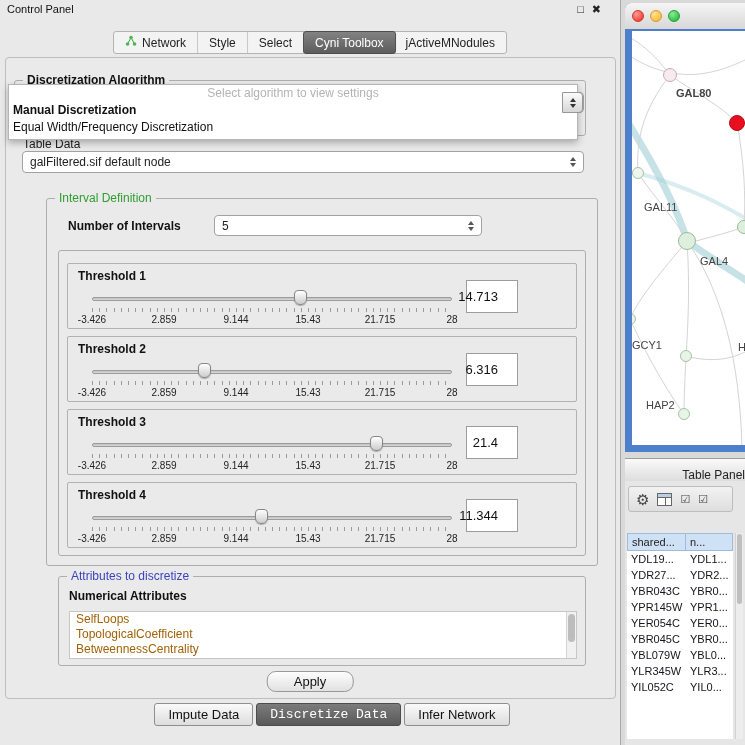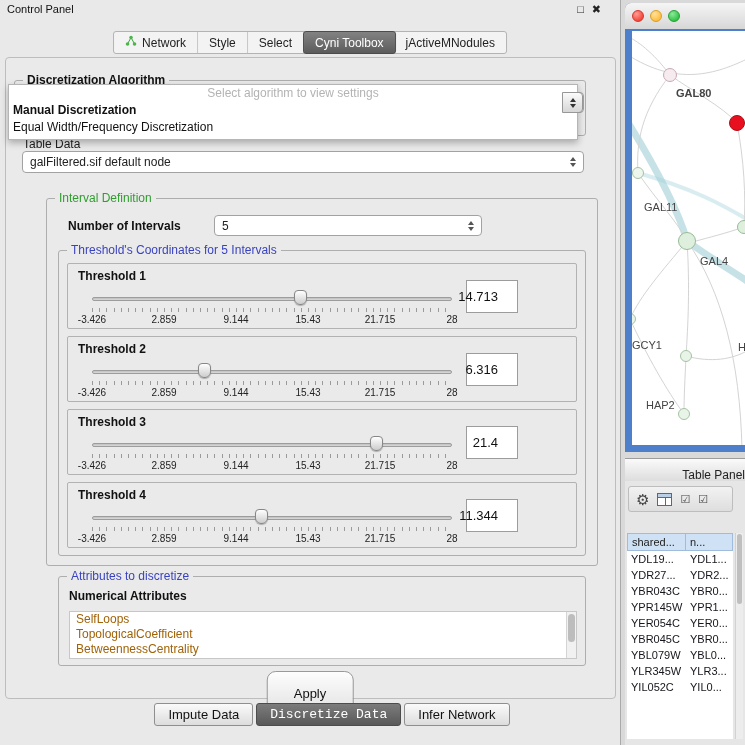--- a/index.html
+++ b/index.html
@@ -52,21 +52,21 @@
   .th-ruler { position:absolute; left:24px; top:44px; width:360px; height:4px; background:repeating-linear-gradient(to right,#9a9a9a 0,#9a9a9a 1px,transparent 1px,transparent 7.2px); }
   .th-ticklabels { position:absolute; left:24px; top:50px; width:360px; height:11px; font-size:10px; color:#222; }
   .th-ticklabels span { position:absolute; transform:translateX(-50%); white-space:nowrap; }
   .th-value { position:absolute; right:58px; top:16px; width:52px; height:33px; background:#fff; border:1px solid #9c9c9c; font-size:13px; color:#111; display:flex; align-items:center; justify-content:flex-end; padding-right:19px; }
 
   .attr-list { position:absolute; left:10px; top:34px; width:508px; height:48px; background:#fff; border:1px solid #c7c7c7; overflow:hidden; }
   .attr-item { font-size:12px; color:#a16207; padding:0 6px; height:15px; line-height:15px; white-space:nowrap; }
   .attr-vscroll { position:absolute; right:0; top:0; bottom:0; width:10px; background:#f1f1f1; border-left:1px solid #d4d4d4; }
   .attr-thumb { position:absolute; left:1px; right:1px; top:2px; height:28px; background:#bdbdbd; border-radius:4px; }
 
-  .apply-btn { position:absolute; left:50%; transform:translateX(-50%); top:671px; padding:14px 26px; font-size:13px; color:#111; background:linear-gradient(#fdfdfd,#e1e1e1); border:1px solid #999; border-radius:9px; }
+  .apply-btn { position:absolute; left:50%; transform:translateX(-50%); top:671px; padding:2px 26px; font-size:13px; color:#111; background:linear-gradient(#fdfdfd,#e1e1e1); border:1px solid #999; border-radius:9px; }
 
   .btabs { position:absolute; top:703px; left:0; width:592px; display:flex; justify-content:center; gap:3px;margin-left:36px; }
   .btab { padding:3px 13px; font-size:13px; color:#111; background:linear-gradient(#fafafa,#dddddd); border:1px solid #8f8f8f; border-radius:3px; white-space:nowrap; }
   .btab.selected { background:linear-gradient(#7c7c7c,#595959); color:#fff; border-color:#4c4c4c;font-family:Liberation Mono, monospace; }
 
   
   .netwin { position:absolute; left:625px; top:3px; width:120px; height:449px; background:#4d7fca; border-radius:6px 0 0 0; }
   .netwin-titlebar { height:26px; background:linear-gradient(#f5f5f5,#d7d7d7); border-radius:6px 0 0 0; display:flex; align-items:center; padding-left:7px; gap:6px; }
   .light { width:12px; height:12px; border-radius:50%; }
   .light.red { background:radial-gradient(circle at 35% 30%,#ff9d95,#f44336 75%); border:1px solid #cf382e; }
@@ -170,21 +170,20 @@
   <span class="bold-label" style="left:68px; top:219px;">Number of Intervals</span>
   <div class="combo" style="left:214px; top:215px; width:268px; height:21px;">
     <span>5</span>
     <span class="carets">
         <i class="up"></i>
         <i class="down"></i>
       </span>
   </div>
 
   <div class="gb" style="left:58px; top:250px; width:528px; height:306px;">
-    <span class="gb-title blue">Threshold's Coordinates for 5 Intervals</span>
 
     <div class="th-panel" style="top:12px;">
       <span class="th-label">Threshold 1</span>
       <div class="th-slider">
           <div class="th-track"></div>
           <div class="th-thumb" style="left: 57.7197%;"></div>
         </div>
       <div class="th-ruler"></div>
       <div class="th-ticklabels">
           <span style="left: 0%;">-3.426</span>

